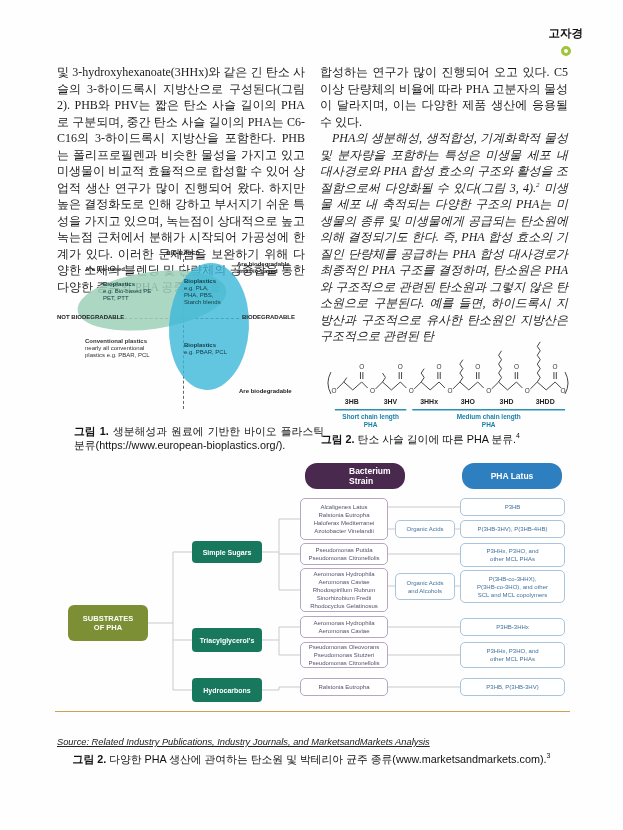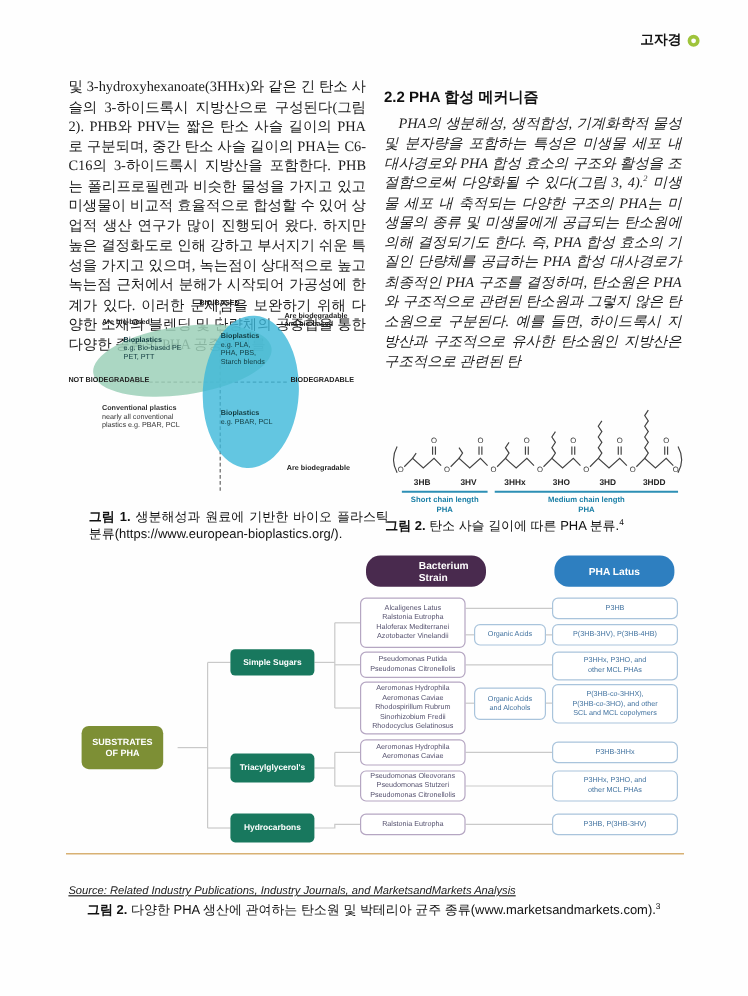--- a/index.html
+++ b/index.html
@@ -1,21 +1,21 @@
 <!DOCTYPE html>
 <html><head>
 <meta charset="utf-8">
 <style>
   * { margin:0; padding:0; box-sizing:border-box; }
   html,body { background:#ffffff; }
   body { width:623px; height:830px; position:relative; font-family:"Liberation Serif","DejaVu Serif",serif; color:#1a1a1a; }
   .page { position:absolute; inset:0; background:#fefefe; overflow:hidden; }
 
   
-  .hdr { position:absolute; top:26px; right:40px; display:flex; align-items:center; gap:5px; }
+  .hdr { position:absolute; top:26px; right:40px; display:flex; align-items:center; gap:5px;flex-direction:column; }
   .author { font-family:"Liberation Sans","DejaVu Sans",sans-serif; font-weight:bold; font-size:11.5px; color:#111; }
   .donut { width:10px; height:10px; border:3px solid #9fc43c; border-radius:50%; }
 
   
   .col { position:absolute; top:64px; width:248px; font-size:12px; line-height:16.5px; text-align:justify; }
   .col.left  { left:57px; }
   .col.right { left:320px; }
   .col h3 { font-family:"Liberation Sans","DejaVu Sans",sans-serif; font-size:12.5px; margin:9px 0 5px 0; color:#111; }
   .col p.indent { text-indent:12px;font-style:italic; }
   sup { font-size:7px; vertical-align:super; line-height:0; }
@@ -40,21 +40,21 @@
   
   .fig2 { position:absolute; left:321px; top:336px; width:250px; height:94px; }
   .fig2 svg text { font-family:"Liberation Sans","DejaVu Sans",sans-serif; }
 
   
   .fig3 { position:absolute; left:55px; top:460px; width:515px; height:250px; font-family:"Liberation Sans","DejaVu Sans",sans-serif; }
   .fig3 svg.wires { position:absolute; left:0; top:0; }
   .hdrbox { position:absolute; width:100px; height:26px; border-radius:12px; color:#fff; font-weight:bold; font-size:8.5px; display:flex; align-items:center; justify-content:center; }
   .hdrbox.purple { background:#492a4e; }
   .hdrbox.blue   { background:#2e7fc0; }
-  .subbox { position:absolute; left:13px; top:145px; width:68px; height:36px; background:#7d8f35; border-radius:6px; color:#fff; font-weight:bold; font-size:7.5px; line-height:9px; display:flex; flex-direction:column; align-items:center; justify-content:center; }
+  .subbox { position:absolute; left:13px; top:145px; width:80px; height:36px; background:#7d8f35; border-radius:6px; color:#fff; font-weight:bold; font-size:7.5px; line-height:9px; display:flex; flex-direction:column; align-items:center; justify-content:center; }
   .catbox { position:absolute; left:137px; width:70px; background:#18785e; border-radius:4px; color:#fff; font-weight:bold; font-size:7px; display:flex; align-items:center; justify-content:center; }
   .bbox { position:absolute; left:245px; width:88px; background:#fff; border:1px solid #b5a6c2; border-radius:5px; color:#55516e; font-size:6px; line-height:8px; display:flex; flex-direction:column; align-items:center; justify-content:center; text-align:center; }
   .mbox, .obox { position:absolute; background:#fff; border:1px solid #a9c4dc; border-radius:5px; color:#41729f; font-size:6px; line-height:8px; display:flex; flex-direction:column; align-items:center; justify-content:center; text-align:center; }
   .mbox { left:340px; width:60px; }
   .obox { left:405px; width:105px; }
 
   .tanline { position:absolute; left:55px; top:711px; width:515px; border-top:1.5px solid #cf9f52; }
   .note, .source { position:absolute; left:57px; width:515px; font-family:"Liberation Sans","DejaVu Sans",sans-serif; font-style:italic; font-size:9.3px; color:#222; }
   .note { top:719px; }
   .source { top:737px;text-decoration:underline; }
@@ -73,21 +73,21 @@
   <div class="hdr">
     <span class="author">고자경</span>
     <span class="donut"></span>
   </div>
 
   <div class="col left">
     <p>및 3-hydroxyhexanoate(3HHx)와 같은 긴 탄소 사슬의 3-하이드록시 지방산으로 구성된다(그림 2). PHB와 PHV는 짧은 탄소 사슬 길이의 PHA로 구분되며, 중간 탄소 사슬 길이의 PHA는 C6-C16의 3-하이드록시 지방산을 포함한다. PHB는 폴리프로필렌과 비슷한 물성을 가지고 있고 미생물이 비교적 효율적으로 합성할 수 있어 상업적 생산 연구가 많이 진행되어 왔다. 하지만 높은 결정화도로 인해 강하고 부서지기 쉬운 특성을 가지고 있으며, 녹는점이 상대적으로 높고 녹는점 근처에서 분해가 시작되어 가공성에 한계가 있다. 이러한 문제점을 보완하기 위해 다양한 소재의 블렌딩 및 단량체의 공중합을 통한 다양한 종류의 PHA 공중합체를</p>
   </div>
 
   <div class="col right">
-    <h3>2.2 PHA 합성 메커니즘</h3>
+    <p>합성하는 연구가 많이 진행되어 오고 있다. C5 이상 단량체의 비율에 따라 PHA 고분자의 물성이 달라지며, 이는 다양한 제품 생산에 응용될 수 있다.</p>
     <p class="indent"><span>PHA의 생분해성, 생적합성, 기계화학적 물성 및 분자량을 포함하는 특성은 미생물 세포 내 대사경로와 PHA 합성 효소의 구조와 활성을 조절함으로써 다양화될 수 있다(그림 3, 4).</span><sup>2</sup><span> 미생물 세포 내 축적되는 다양한 구조의 PHA는 미생물의 종류 및 미생물에게 공급되는 탄소원에 의해 결정되기도 한다. 즉, PHA 합성 효소의 기질인 단량체를 공급하는 PHA 합성 대사경로가 최종적인 PHA 구조를 결정하며, 탄소원은 PHA와 구조적으로 관련된 탄소원과 그렇지 않은 탄소원으로 구분된다. 예를 들면, 하이드록시 지방산과 구조적으로 유사한 탄소원인 지방산은 구조적으로 관련된 탄</span></p>
   </div>
 
   <div class="fig1">
     <div class="vlab" style="left:126px; top:0; transform:translateX(-50%);">BIO-BASED</div>
     <div class="vline"></div>
     <div class="hline"></div>
     <div class="ell green"></div>
     <div class="ell blue"></div>
 

